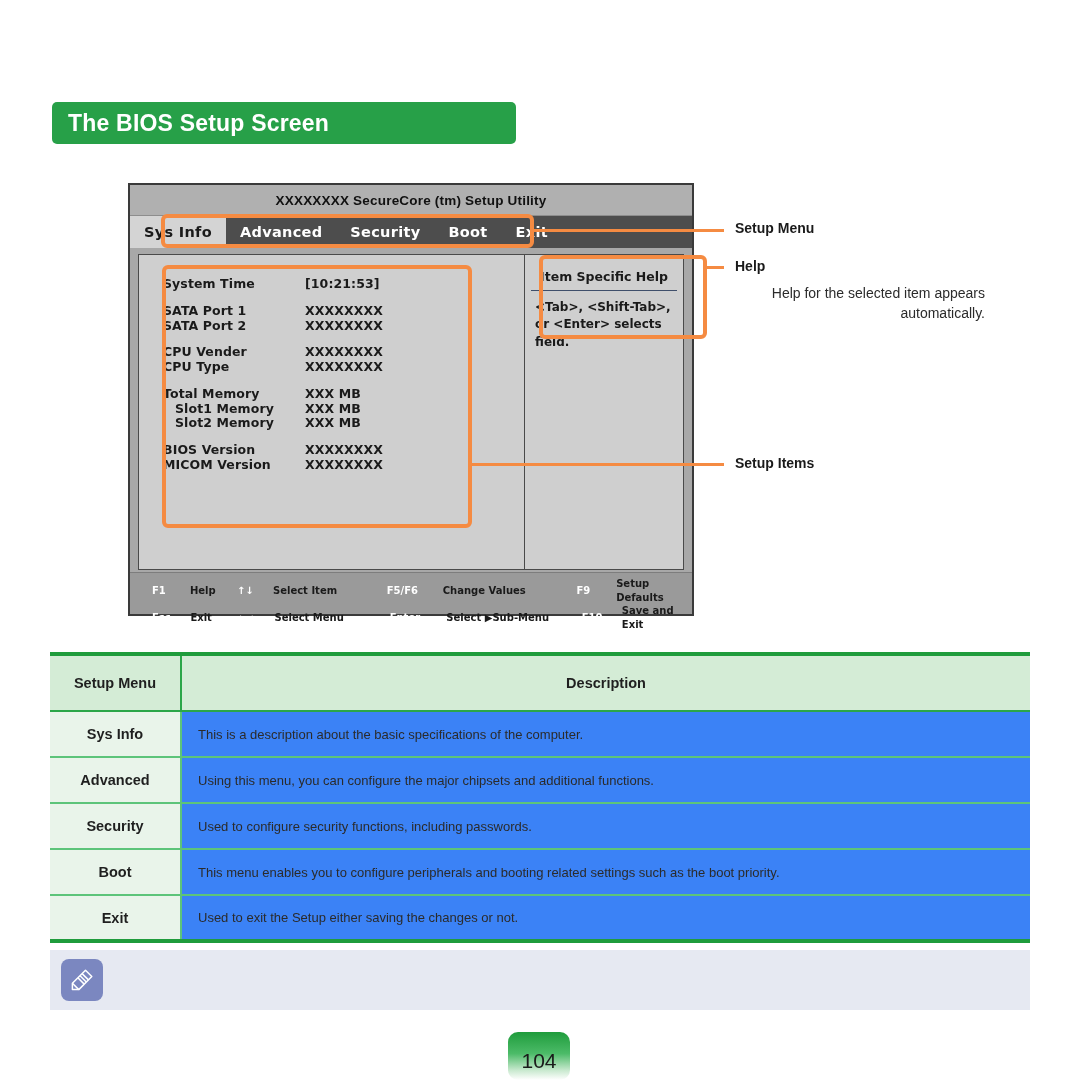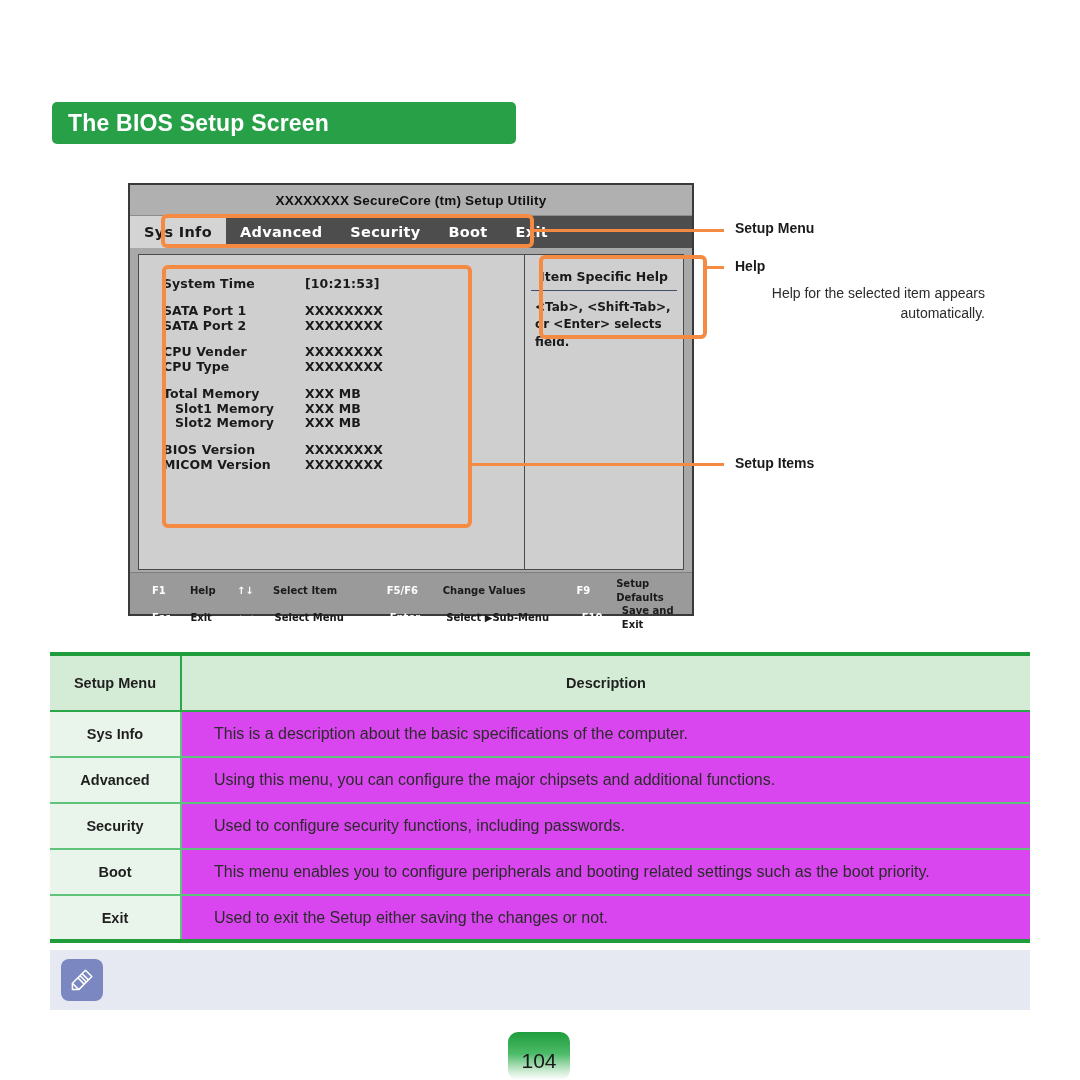--- a/index.html
+++ b/index.html
@@ -248,23 +248,23 @@
     width: 130px;
     background: #e9f4ea;
     text-align: center;
     font-size: 14.5px;
     font-weight: bold;
     color: #1f1f1f;
     border-right: 2px solid #5dc47a;
     border-bottom: 2px solid #5dc47a;
   }
   #desc-table tbody td.cell-desc {
-    background: #d946ef;
-    padding-left: 32px;
-    font-size: 16px;
+    background: #3b82f6;
+    padding-left: 16px;
+    font-size: 13px;
     color: #2b2b2b;
     border-bottom: 2px solid #5dc47a;
   }
   #desc-table tbody tr:last-child td.cell-menu,
   #desc-table tbody tr:last-child td.cell-desc {
     border-bottom: 4px solid #1f9c3c;
   }
 
   
   #note-box {

